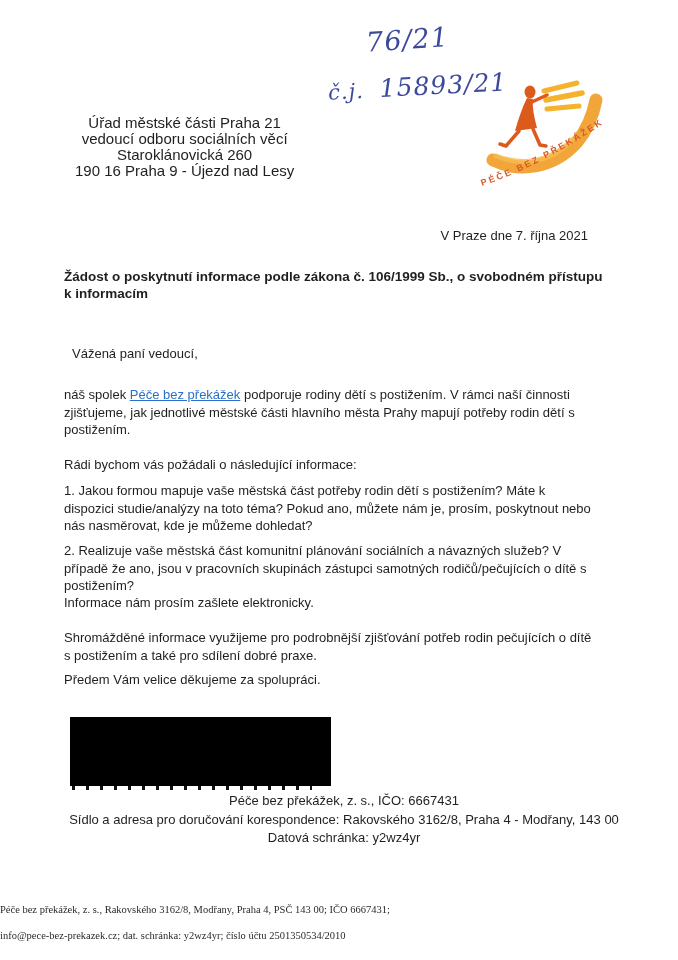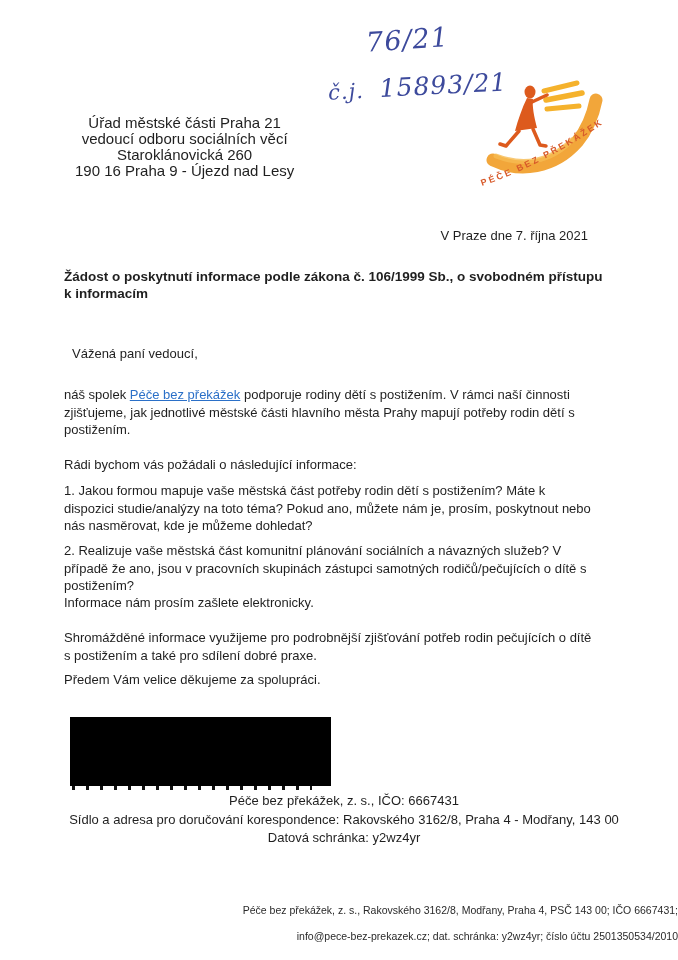--- a/index.html
+++ b/index.html
@@ -60,21 +60,21 @@
   }
   .redaction-fragment {
     left: 72px; top: 786px; width: 240px; height: 4px;
     background: repeating-linear-gradient(90deg, #111 0 3px, transparent 3px 14px);
   }
 
   
   .sigblock { left: 64px; top: 792px; font-size: 13px; line-height: 18.5px; width: 560px; text-align: center; }
 
   
-  .footer-line { left: 0; width: 678px; text-align: right; font-size: 10.5px; color: #2a2a2a; }
+  .footer-line { left: 0; width: 678px; text-align: left; font-size: 10.5px; color: #2a2a2a; font-family: Liberation Serif, serif; }
   .f1 { top: 904px; }
   .f2 { top: 930px; }
 
   
   .logo { left: 478px; top: 80px; width: 142px; height: 118px; }
   .logo svg { width: 100%; height: 100%; }
 </style>
 </head>
 <body>
 

